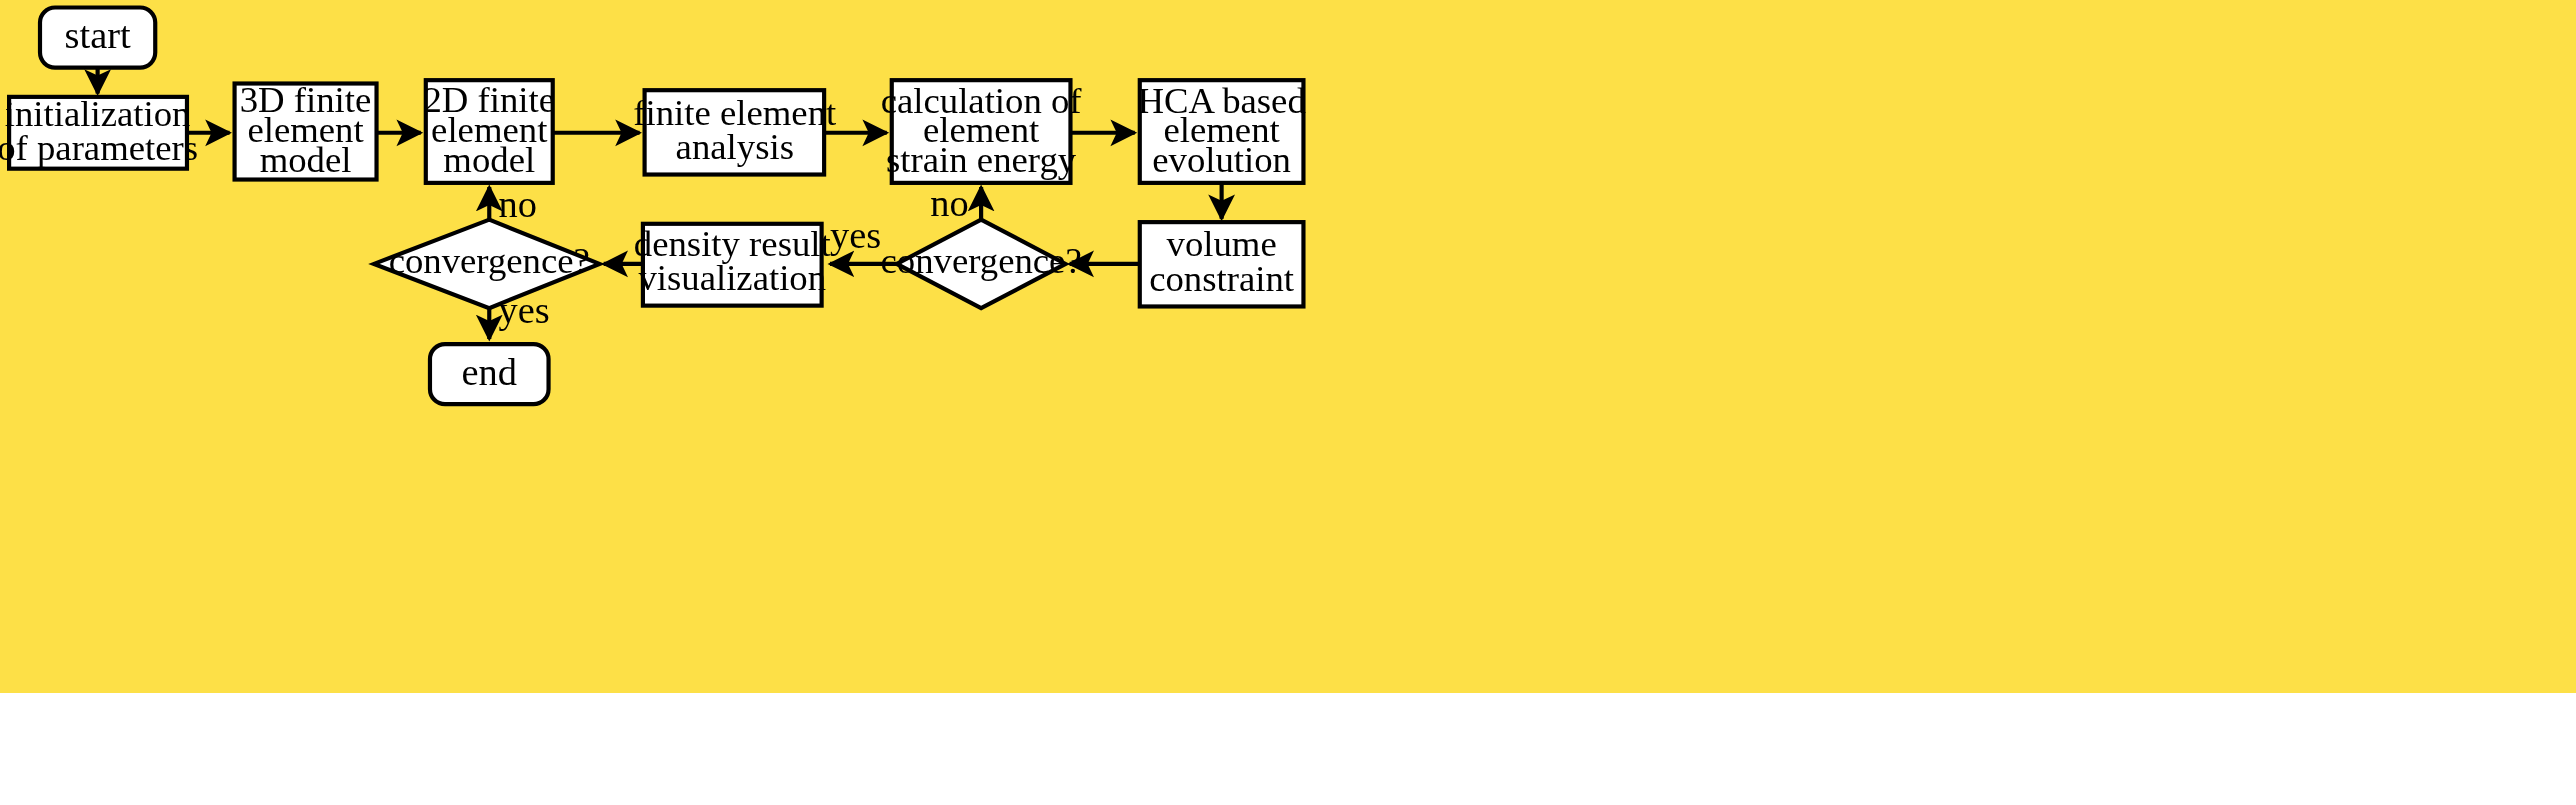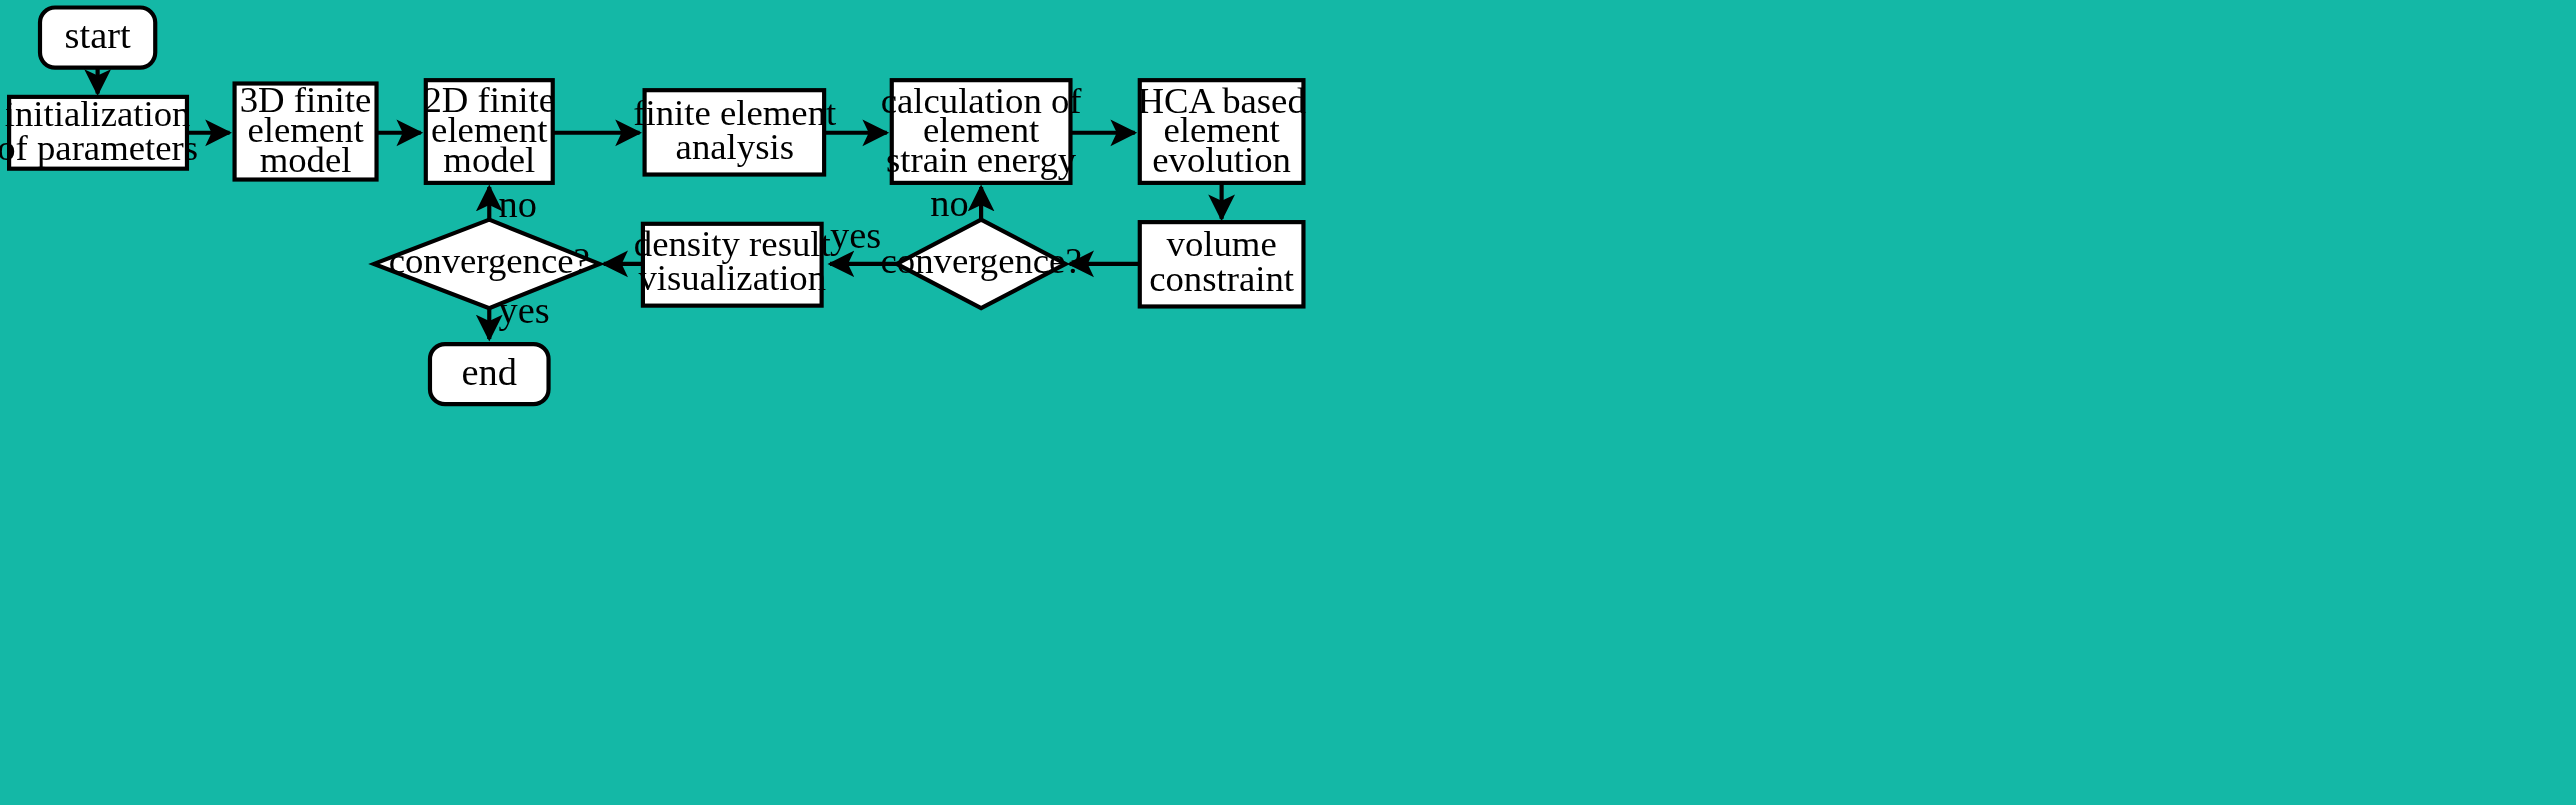--- a/index.html
+++ b/index.html
@@ -6,22 +6,22 @@
     margin: 0;
     padding: 0;
     background: #ffffff;
   }
   body {
     font-family: "Liberation Serif", "DejaVu Serif", serif;
   }
   #flowchart-root {
     position: relative;
     width: 2576px;
-    height: 805px;
-    background: #14b8a6;
+    height: 693px;
+    background: #fde047;
     overflow: hidden;
   }
   svg.chart-canvas {
     display: block;
     width: 2576px;
     height: 805px;
   }
   .node-shape {
     fill: #ffffff;
     stroke: #000000;

